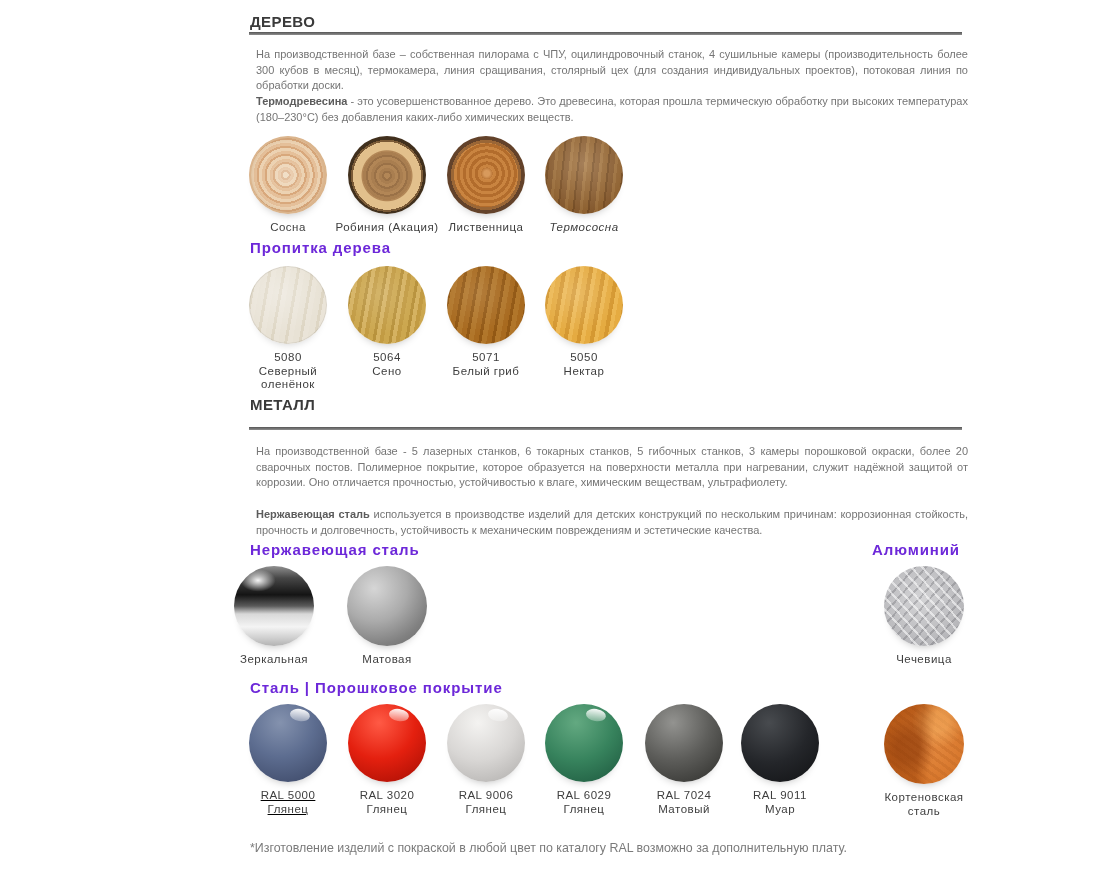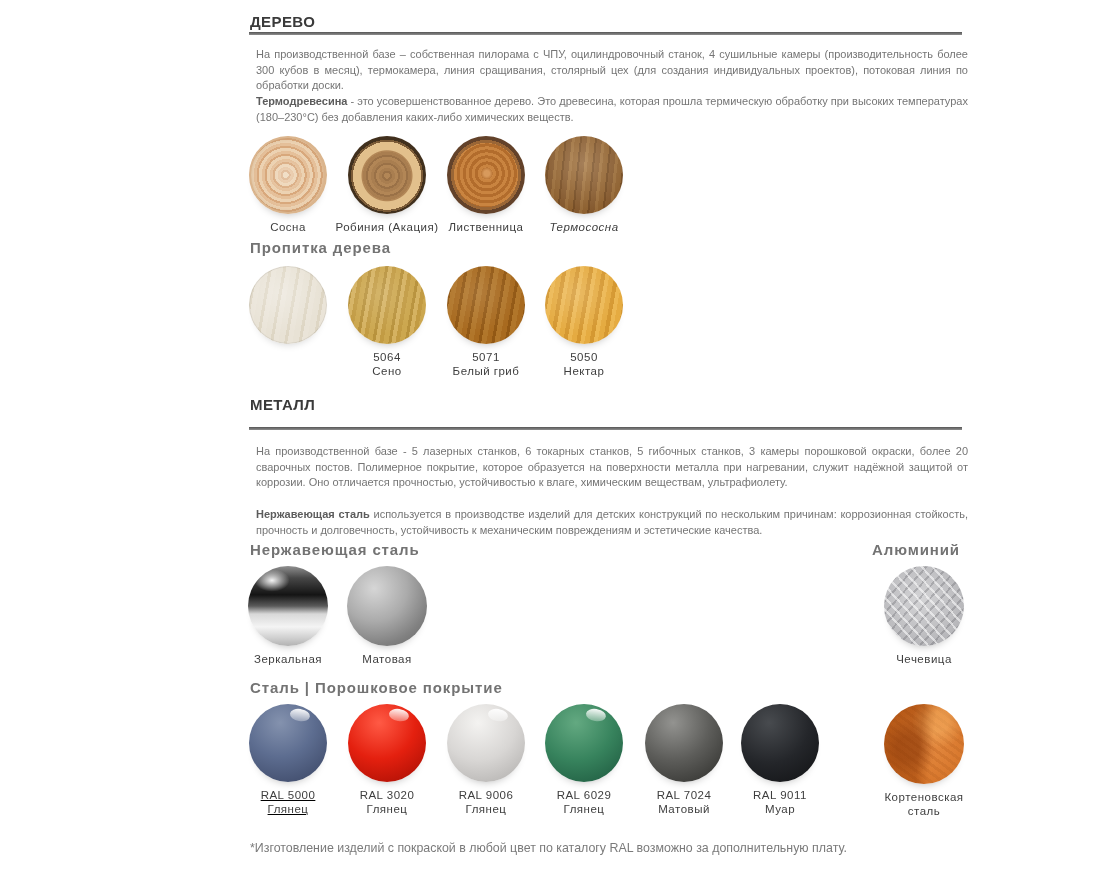--- a/index.html
+++ b/index.html
@@ -6,21 +6,21 @@
   .page{position:relative;width:1110px;height:879px;background:#fff;
         font-family:"Liberation Sans",sans-serif;overflow:hidden;}
 
   .h1{position:absolute;left:250px;font-size:15px;font-weight:bold;
       color:#3a3a3a;letter-spacing:.4px;}
   .rule{position:absolute;left:249px;width:713px;height:3px;
         background:linear-gradient(180deg,#555 0%,#8f8f8f 100%);}
   .body-text{position:absolute;left:250px;width:712px;font-size:11px;
       line-height:15.6px;color:#757575;text-align:justify;margin:6px;}
   .body-text b{color:#5c5c5c;}
-  .h2{position:absolute;font-size:15px;color:#737373;letter-spacing:.9px;}
+  .h2{position:absolute;font-size:15px;color:#6d28d9;letter-spacing:.9px;}
 
   .cell{position:absolute;width:122px;text-align:center;}
   .c{width:78px;height:78px;border-radius:50%;margin:0 auto;position:relative;
      box-shadow:0 7px 9px -7px rgba(0,0,0,.28);}
   .lbl{margin-top:7px;font-size:11.5px;color:#3e3e3e;letter-spacing:.5px;line-height:13.5px;}
   .lbl span{display:block;}
   .lbl .narrow{max-width:88px;margin:0 auto;}
 
   .gloss::after{content:'';position:absolute;left:53%;top:6%;width:25%;height:15%;
      background:linear-gradient(180deg,rgba(255,255,255,.95),rgba(255,255,255,.3));
@@ -110,20 +110,24 @@
     </div>
     <div class="cell" style="left:523px;top:136px;font-style:italic;">
       <div class="c sw-thermo"></div>
       <div class="lbl">Термососна</div>
     </div>
 
     <h3 class="h2" style="left:250px;top:239px;margin:0;">Пропитка дерева</h3>
 
     <div class="cell" style="left:227px;top:266px;">
       <div class="c sw-5080"></div>
+      <div class="lbl">
+        <span>5080</span>
+        <span class="narrow">Северный оленёнок</span>
+      </div>
     </div>
     <div class="cell" style="left:326px;top:266px;">
       <div class="c sw-5064"></div>
       <div class="lbl">
         <span>5064</span>
         <span class="narrow">Сено</span>
       </div>
     </div>
     <div class="cell" style="left:425px;top:266px;">
       <div class="c sw-5071"></div>
@@ -144,21 +148,21 @@
   <section>
     <h2 class="h1" style="top:396px;margin:0;">МЕТАЛЛ</h2>
     <div class="rule" style="top:427px;"></div>
 
     <p class="body-text" style="top:438px;"><span>На производственной базе - 5 лазерных станков, 6 токарных станков, 5 гибочных станков, 3 камеры порошковой окраски, более 20 сварочных постов. Полимерное покрытие, которое образуется на поверхности металла при нагревании, служит надёжной защитой от коррозии. Оно отличается прочностью, устойчивостью к влаге, химическим веществам, ультрафиолету.</span></p>
     <p class="body-text" style="top:501px;"><b>Нержавеющая сталь</b><span> используется в производстве изделий для детских конструкций по нескольким причинам: коррозионная стойкость, прочность и долговечность, устойчивость к механическим повреждениям и эстетические качества.</span></p>
 
     <h3 class="h2" style="left:250px;top:541px;margin:0;">Нержавеющая сталь</h3>
     <h3 class="h2" style="right:150px;top:541px;margin:0;">Алюминий</h3>
 
-    <div class="cell" style="left:227px;top:566px;text-align:center;">
+    <div class="cell" style="left:213px;top:566px;text-align:center;">
       <div class="c sw-mirror"></div>
       <div class="lbl">Зеркальная</div>
     </div>
     <div class="cell" style="left:326px;top:566px;">
       <div class="c sw-matte"></div>
       <div class="lbl">Матовая</div>
     </div>
 
     <div class="cell" style="left:863px;top:566px;">
       <div class="c sw-alu"></div>

